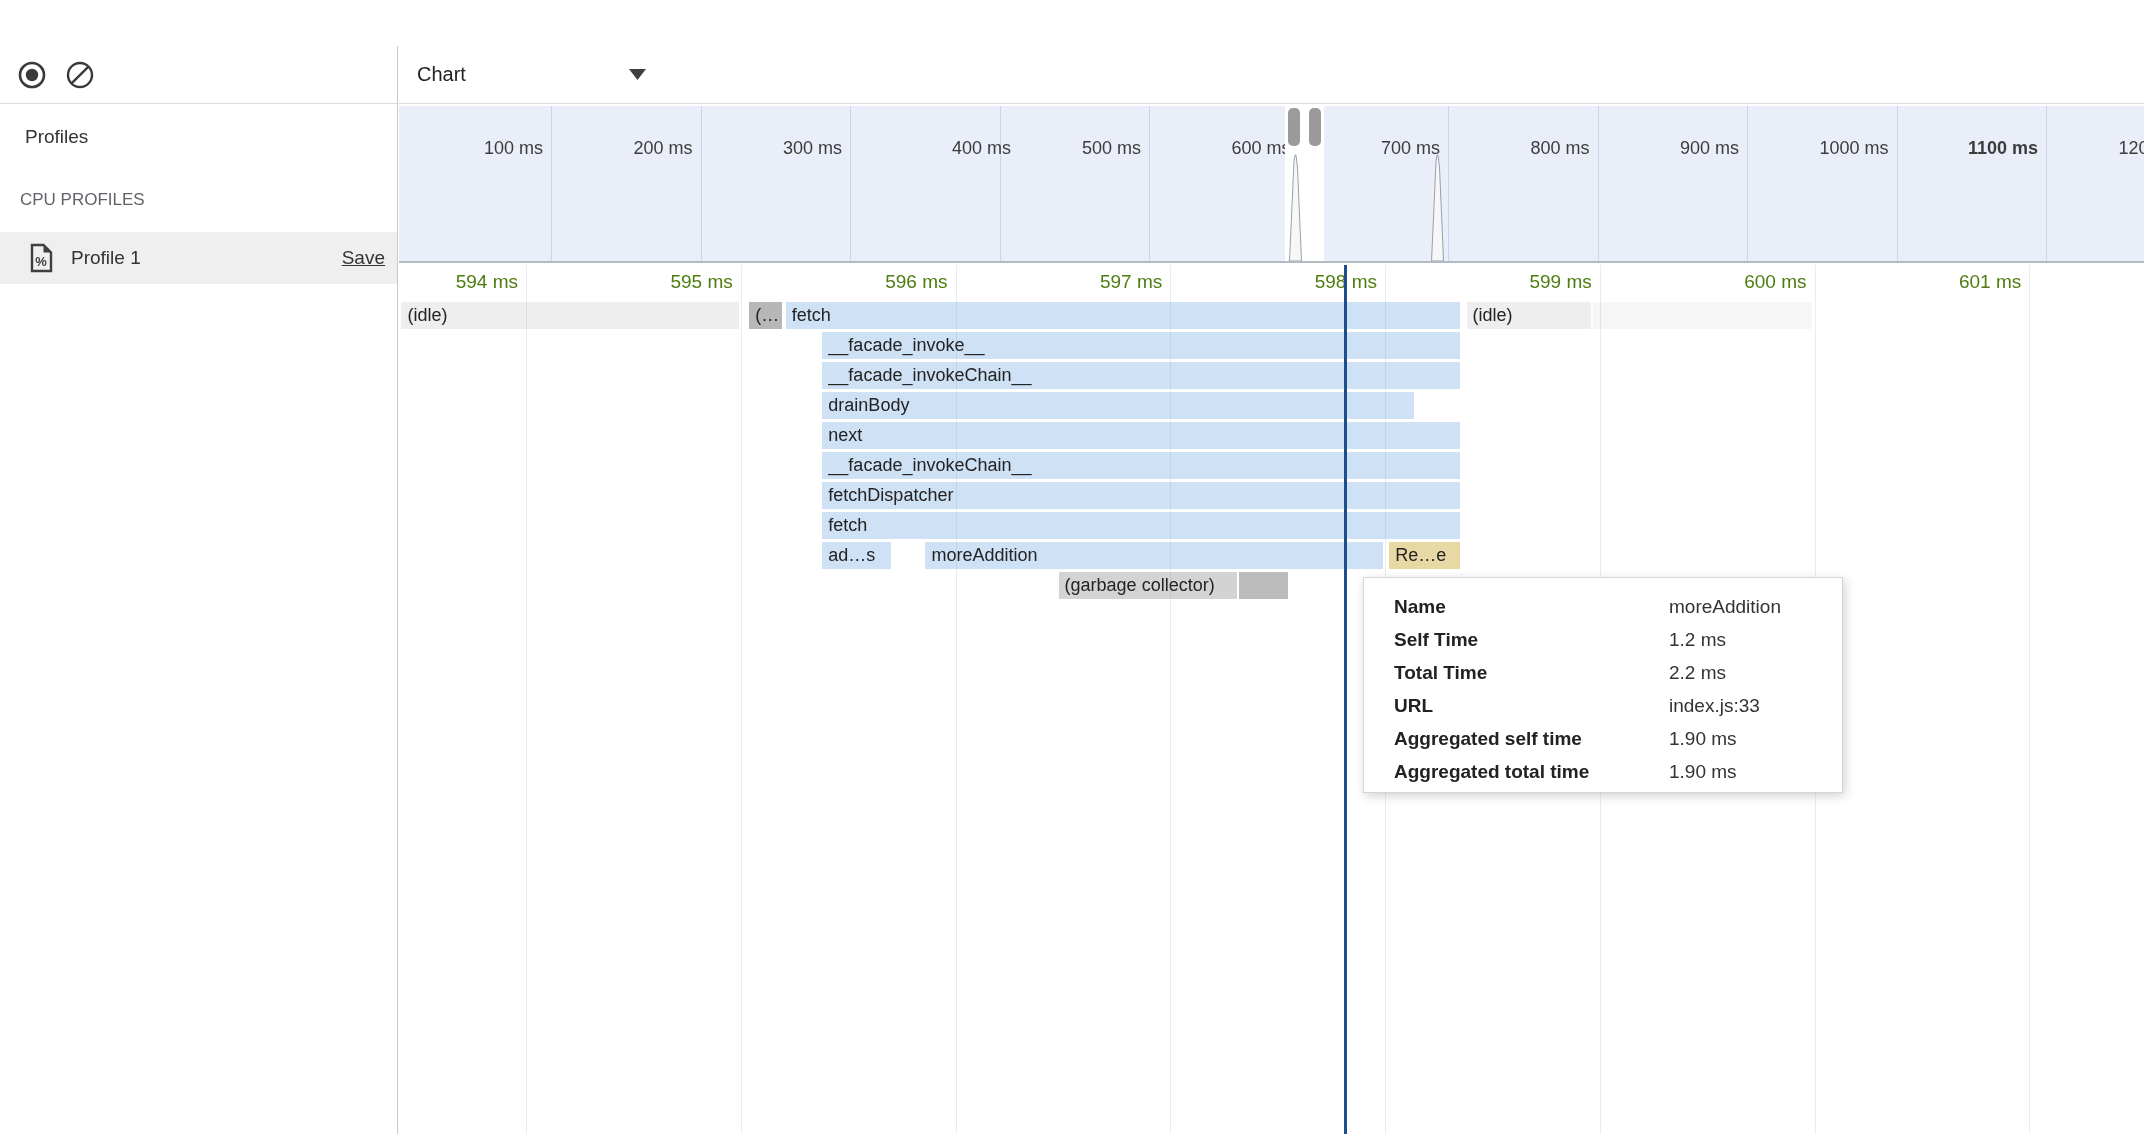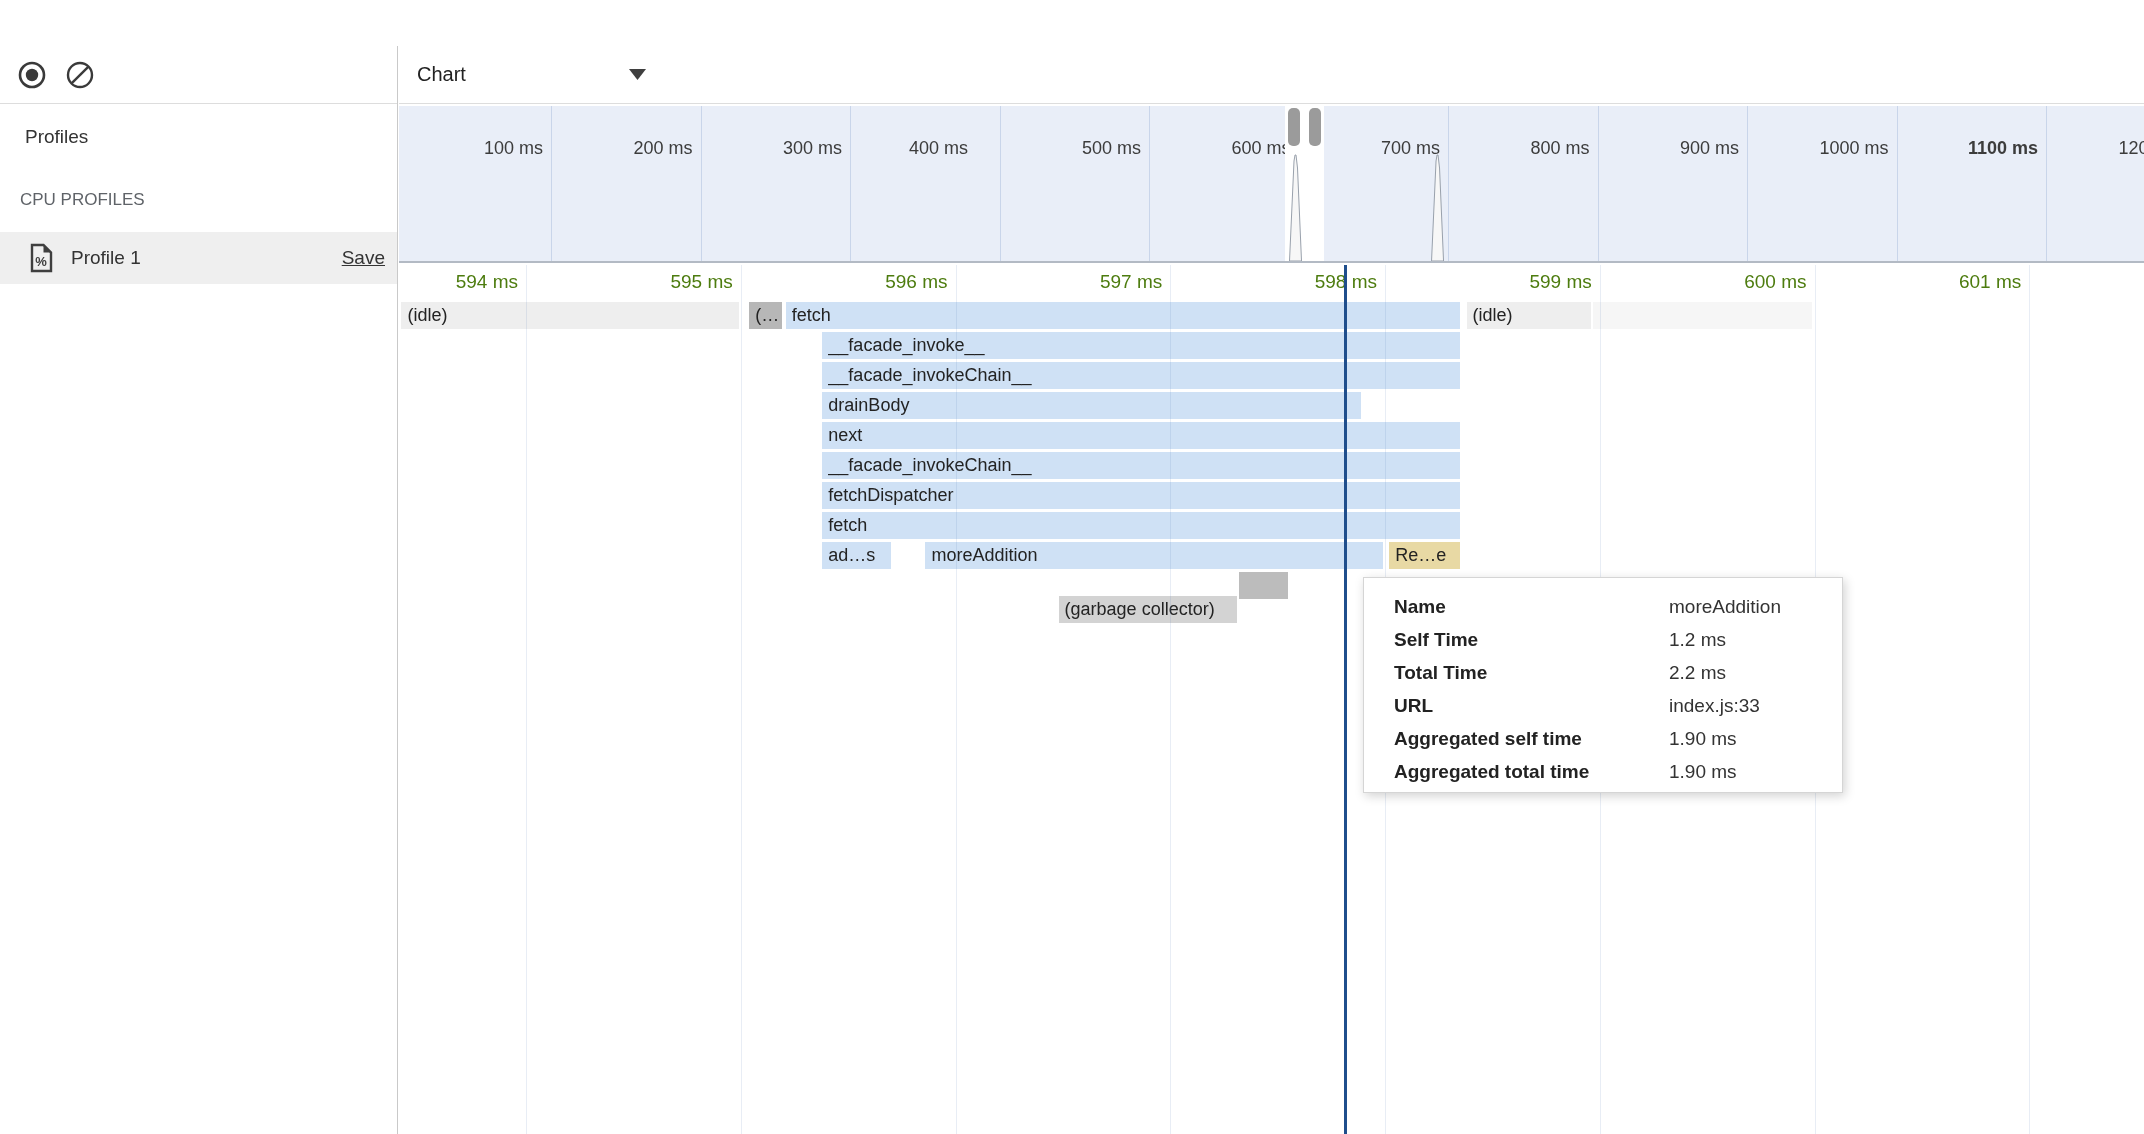--- a/index.html
+++ b/index.html
@@ -133,21 +133,21 @@
     </div>
 
     <div class="overview" id="overview">
         <div class="ov-grid" style="left: 152px;"></div>
         <div class="ov-label" style="left: -6px;">100 ms</div>
         <div class="ov-grid" style="left: 301.5px;"></div>
         <div class="ov-label" style="left: 143.5px;">200 ms</div>
         <div class="ov-grid" style="left: 451px;"></div>
         <div class="ov-label" style="left: 293px;">300 ms</div>
         <div class="ov-grid" style="left: 600.5px;"></div>
-        <div class="ov-label" style="left: 419px; text-align: right;">400 ms</div>
+        <div class="ov-label" style="left: 462px; text-align: right;">400 ms</div>
         <div class="ov-grid" style="left: 750px;"></div>
         <div class="ov-label" style="left: 592px;">500 ms</div>
         <div class="ov-grid" style="left: 899.5px;"></div>
         <div class="ov-label" style="left: 741.5px;">600 ms</div>
         <div class="ov-grid" style="left: 1049px;"></div>
         <div class="ov-label" style="left: 891px;">700 ms</div>
         <div class="ov-grid" style="left: 1198.5px;"></div>
         <div class="ov-label" style="left: 1040.5px;">800 ms</div>
         <div class="ov-grid" style="left: 1348px;"></div>
         <div class="ov-label" style="left: 1190px;">900 ms</div>
@@ -175,29 +175,29 @@
         <div class="ruler-label" style="left: 1472.25px;">601 ms</div>
       </div>
     <div class="rows" id="rows">
         <div class="block" style="left: 2.445px; width: 337.158px; top: 256px; height: 27px; line-height: 27px; background: rgb(238, 238, 238);">(idle)</div>
         <div class="block" style="left: 350.34px; width: 32.2125px; top: 256px; height: 27px; line-height: 27px; background: rgb(183, 183, 183);">(…</div>
         <div class="block" style="left: 386.848px; width: 674.315px; top: 256px; height: 27px; line-height: 27px; background: rgb(207, 225, 245);">fetch</div>
         <div class="block" style="left: 1067.6px; width: 124.555px; top: 256px; height: 27px; line-height: 27px; background: rgb(238, 238, 238);">(idle)</div>
         <div class="block" style="left: 1194.31px; width: 219.045px; top: 256px; height: 27px; line-height: 27px; background: rgb(246, 246, 246);"></div>
         <div class="block" style="left: 423.355px; width: 637.808px; top: 286px; height: 27px; line-height: 27px; background: rgb(207, 225, 245);">__facade_invoke__</div>
         <div class="block" style="left: 423.355px; width: 637.808px; top: 316px; height: 27px; line-height: 27px; background: rgb(207, 225, 245);">__facade_invokeChain__</div>
-        <div class="block" style="left: 423.355px; width: 539px; top: 346px; height: 27px; line-height: 27px; background: rgb(207, 225, 245);">drainBody</div>
+        <div class="block" style="left: 423.355px; width: 592px; top: 346px; height: 27px; line-height: 27px; background: rgb(207, 225, 245);">drainBody</div>
         <div class="block" style="left: 423.355px; width: 637.808px; top: 376px; height: 27px; line-height: 27px; background: rgb(207, 225, 245);">next</div>
         <div class="block" style="left: 423.355px; width: 637.808px; top: 406px; height: 27px; line-height: 27px; background: rgb(207, 225, 245);">__facade_invokeChain__</div>
         <div class="block" style="left: 423.355px; width: 637.808px; top: 436px; height: 27px; line-height: 27px; background: rgb(207, 225, 245);">fetchDispatcher</div>
         <div class="block" style="left: 423.355px; width: 637.808px; top: 466px; height: 27px; line-height: 27px; background: rgb(207, 225, 245);">fetch</div>
         <div class="block" style="left: 423.355px; width: 68.72px; top: 496px; height: 27px; line-height: 27px; background: rgb(207, 225, 245);">ad…s</div>
         <div class="block" style="left: 526.435px; width: 457.417px; top: 496px; height: 27px; line-height: 27px; background: rgb(207, 225, 245);">moreAddition</div>
         <div class="block" style="left: 990.295px; width: 70.8675px; top: 496px; height: 27px; line-height: 27px; background: rgb(232, 217, 164);">Re…e</div>
-        <div class="block" style="left: 659.58px; width: 178.242px; top: 526px; height: 27px; line-height: 27px; background: rgb(211, 211, 211); margin-top: 24px;">(garbage collector)</div>
+        <div class="block" style="left: 659.58px; width: 178.242px; top: 526px; height: 27px; line-height: 27px; background: rgb(211, 211, 211);">(garbage collector)</div>
         <div class="block" style="left: 839.97px; width: 49.3925px; top: 526px; height: 27px; line-height: 27px; background: rgb(188, 188, 188);"></div>
       </div>
     <div id="gridlayer">
         <div class="grid-v" style="left: 127px;"></div>
         <div class="grid-v" style="left: 341.75px;"></div>
         <div class="grid-v" style="left: 556.5px;"></div>
         <div class="grid-v" style="left: 771.25px;"></div>
         <div class="grid-v" style="left: 986px;"></div>
         <div class="grid-v" style="left: 1200.75px;"></div>
         <div class="grid-v" style="left: 1415.5px;"></div>

